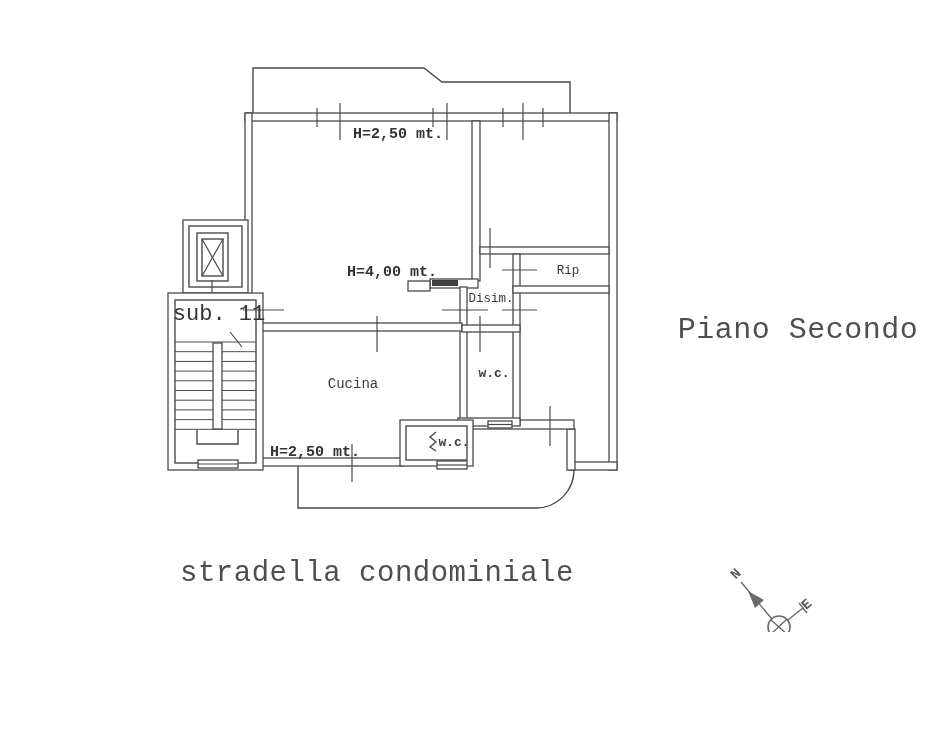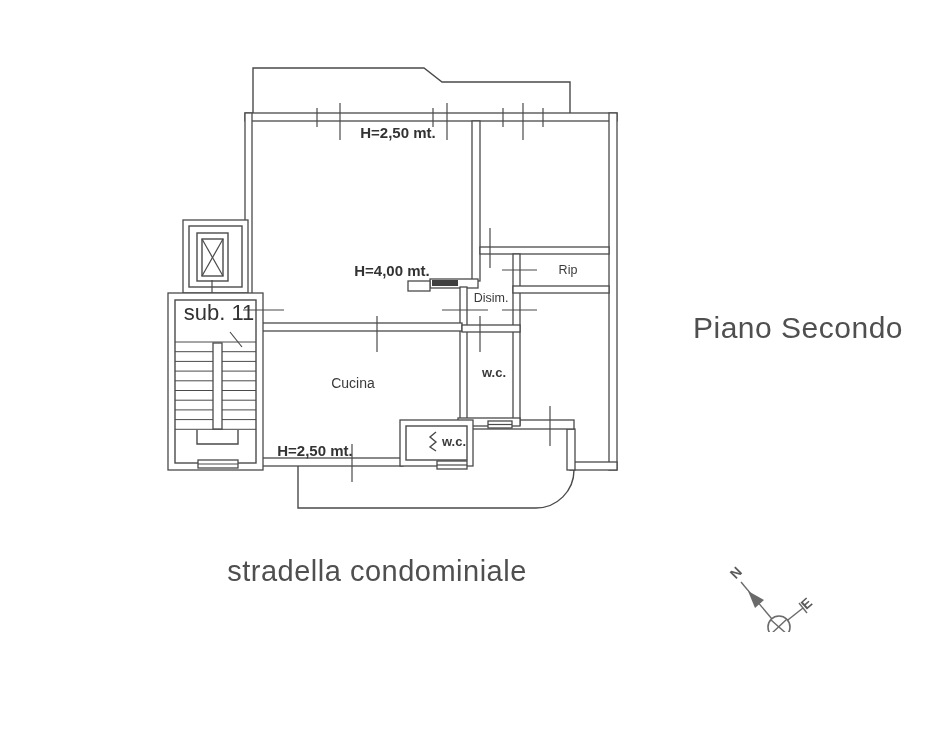--- a/index.html
+++ b/index.html
@@ -1,18 +1,18 @@
 <!DOCTYPE html>
 <html><head>
 <meta charset="utf-8">
 <style>
   html,body{margin:0;padding:0;background:#fff;}
   .page{
     position:relative;width:931px;height:632px;background:#ffffff;
-    font-family:Liberation Sans, sans-serif;overflow:hidden;
+    font-family:Liberation Mono, monospace;overflow:hidden;
   }
   svg{position:absolute;left:0;top:0;}
   svg text{fill:#3a3a3a;}
   .wall{fill:#ffffff;stroke:#4a4a4a;stroke-width:1.3;}
   .thin{fill:none;stroke:#4a4a4a;stroke-width:1.4;}
   .tick{stroke:#4a4a4a;stroke-width:1.2;}
   .tread{stroke:#4a4a4a;stroke-width:1;}
   .lbl-sm{font-size:12.5px;}
   .lbl-md{font-size:14px;}
   .lbl-wc{font-size:13px;font-weight:bold;}

